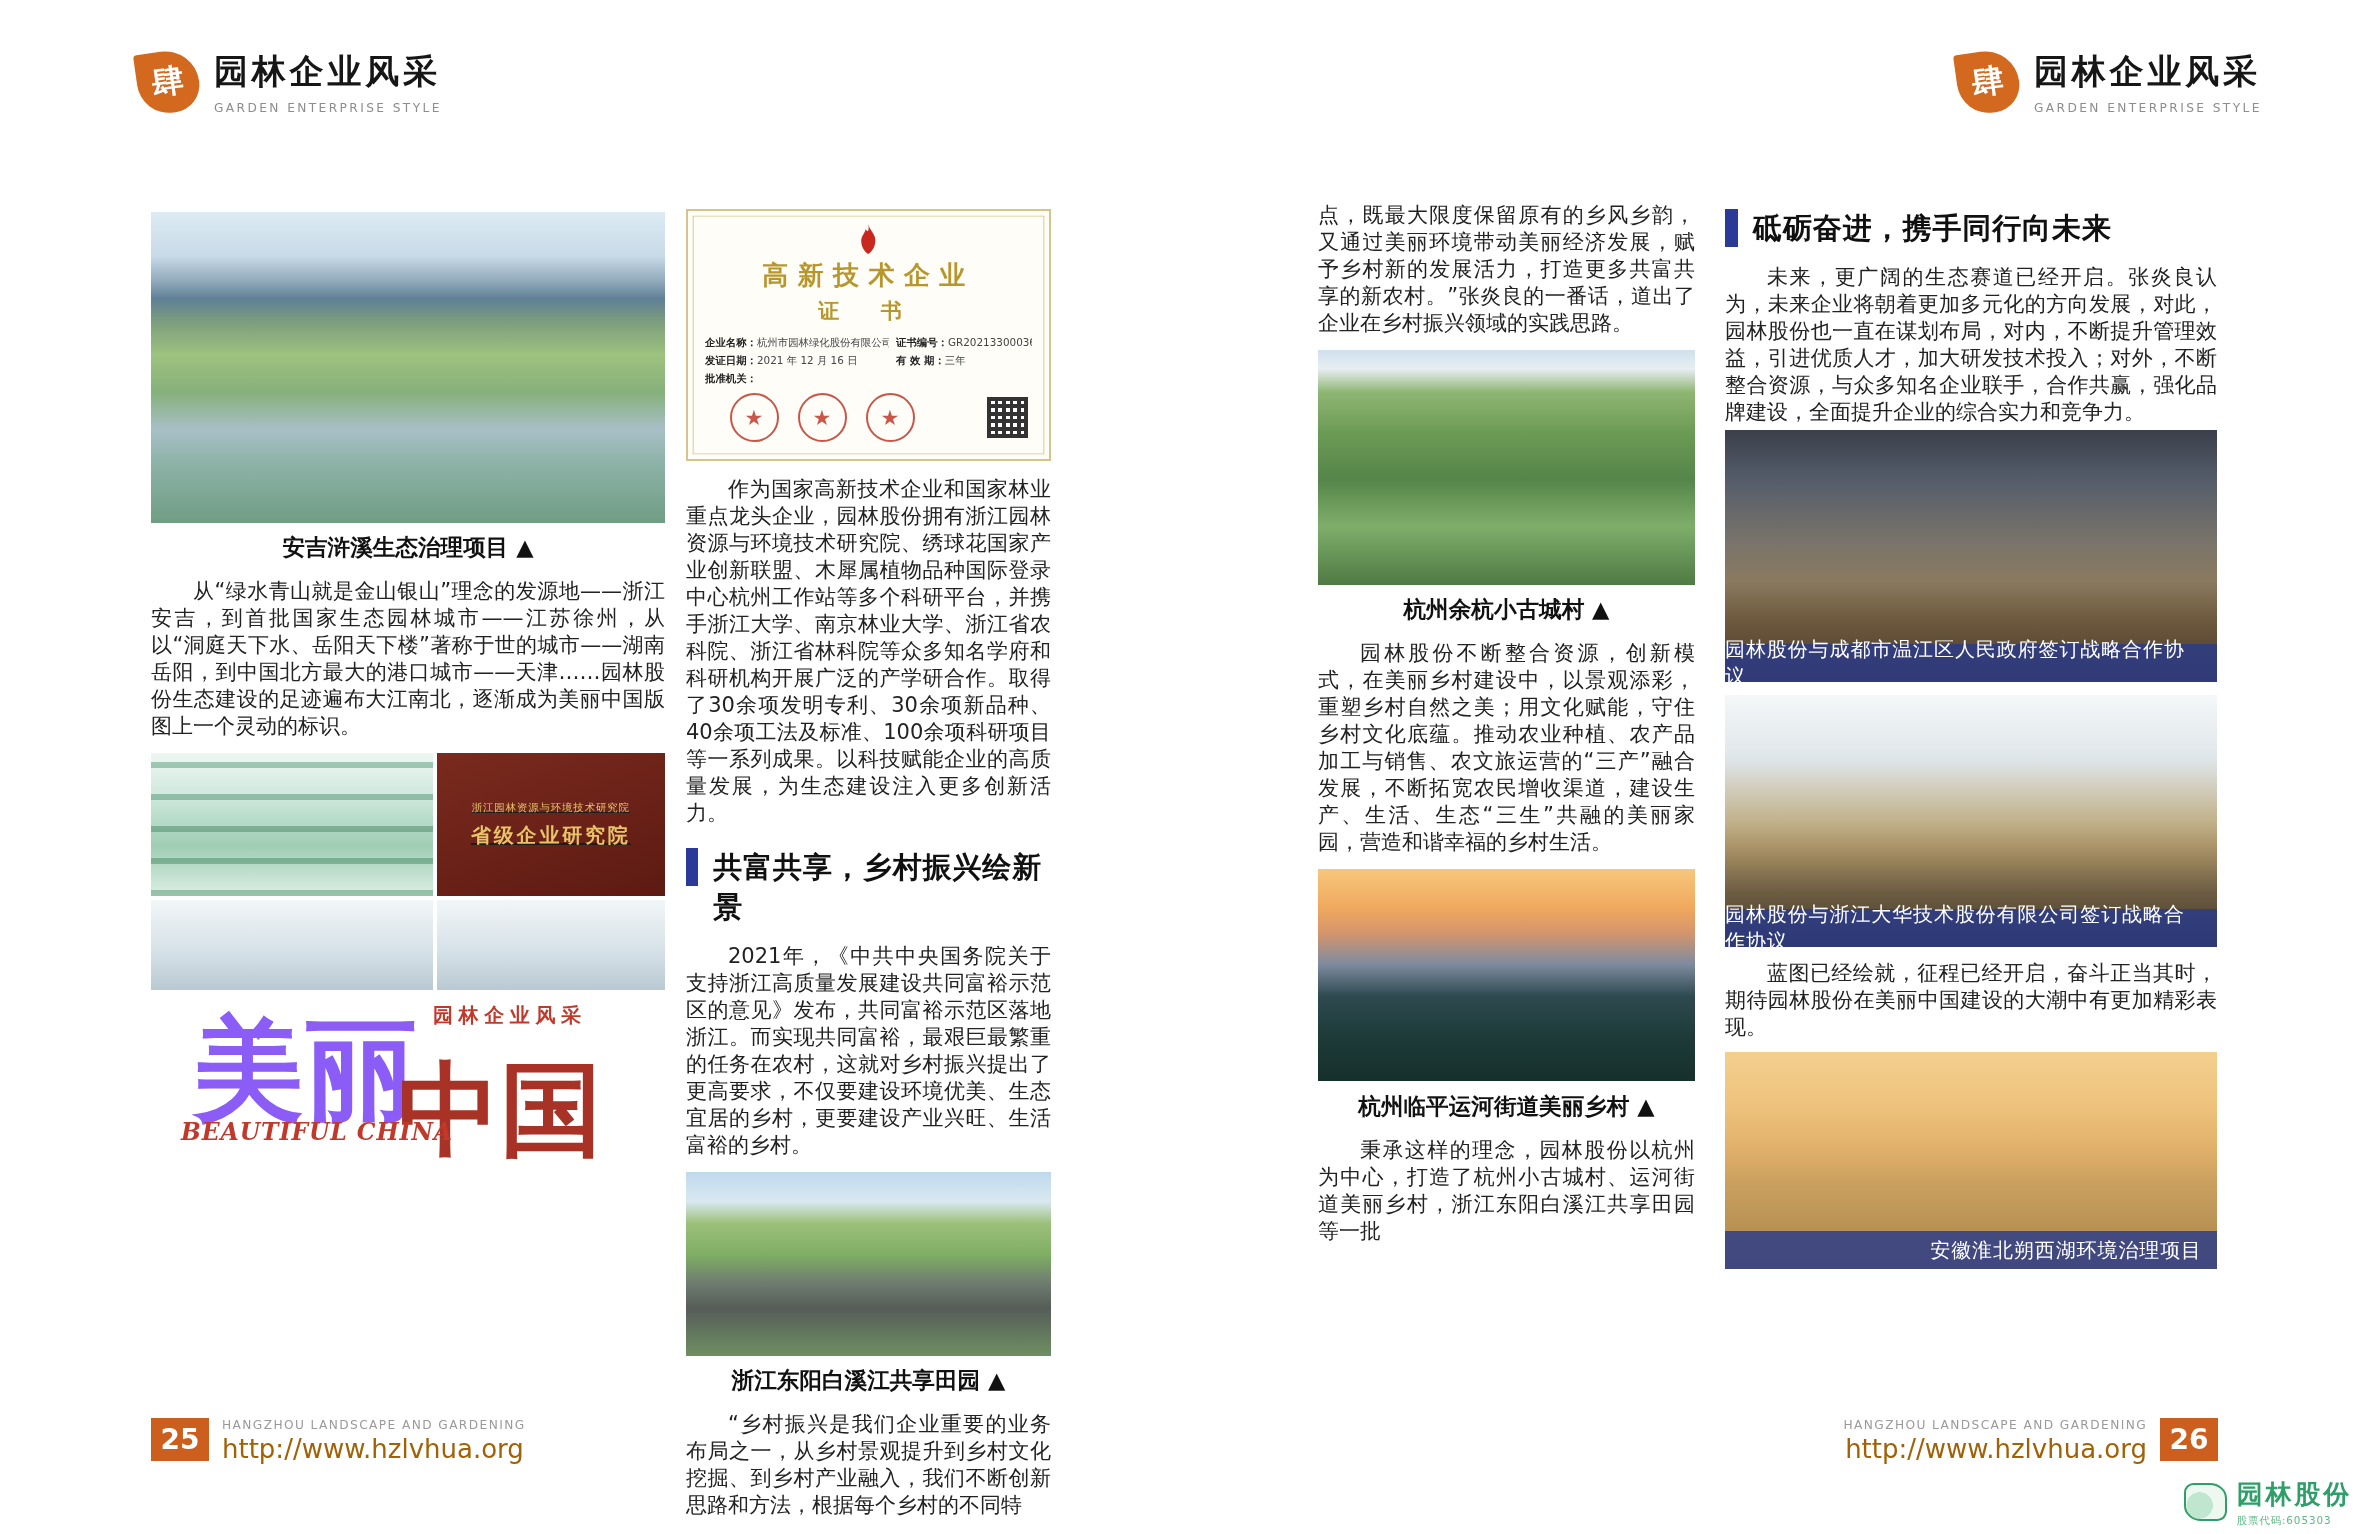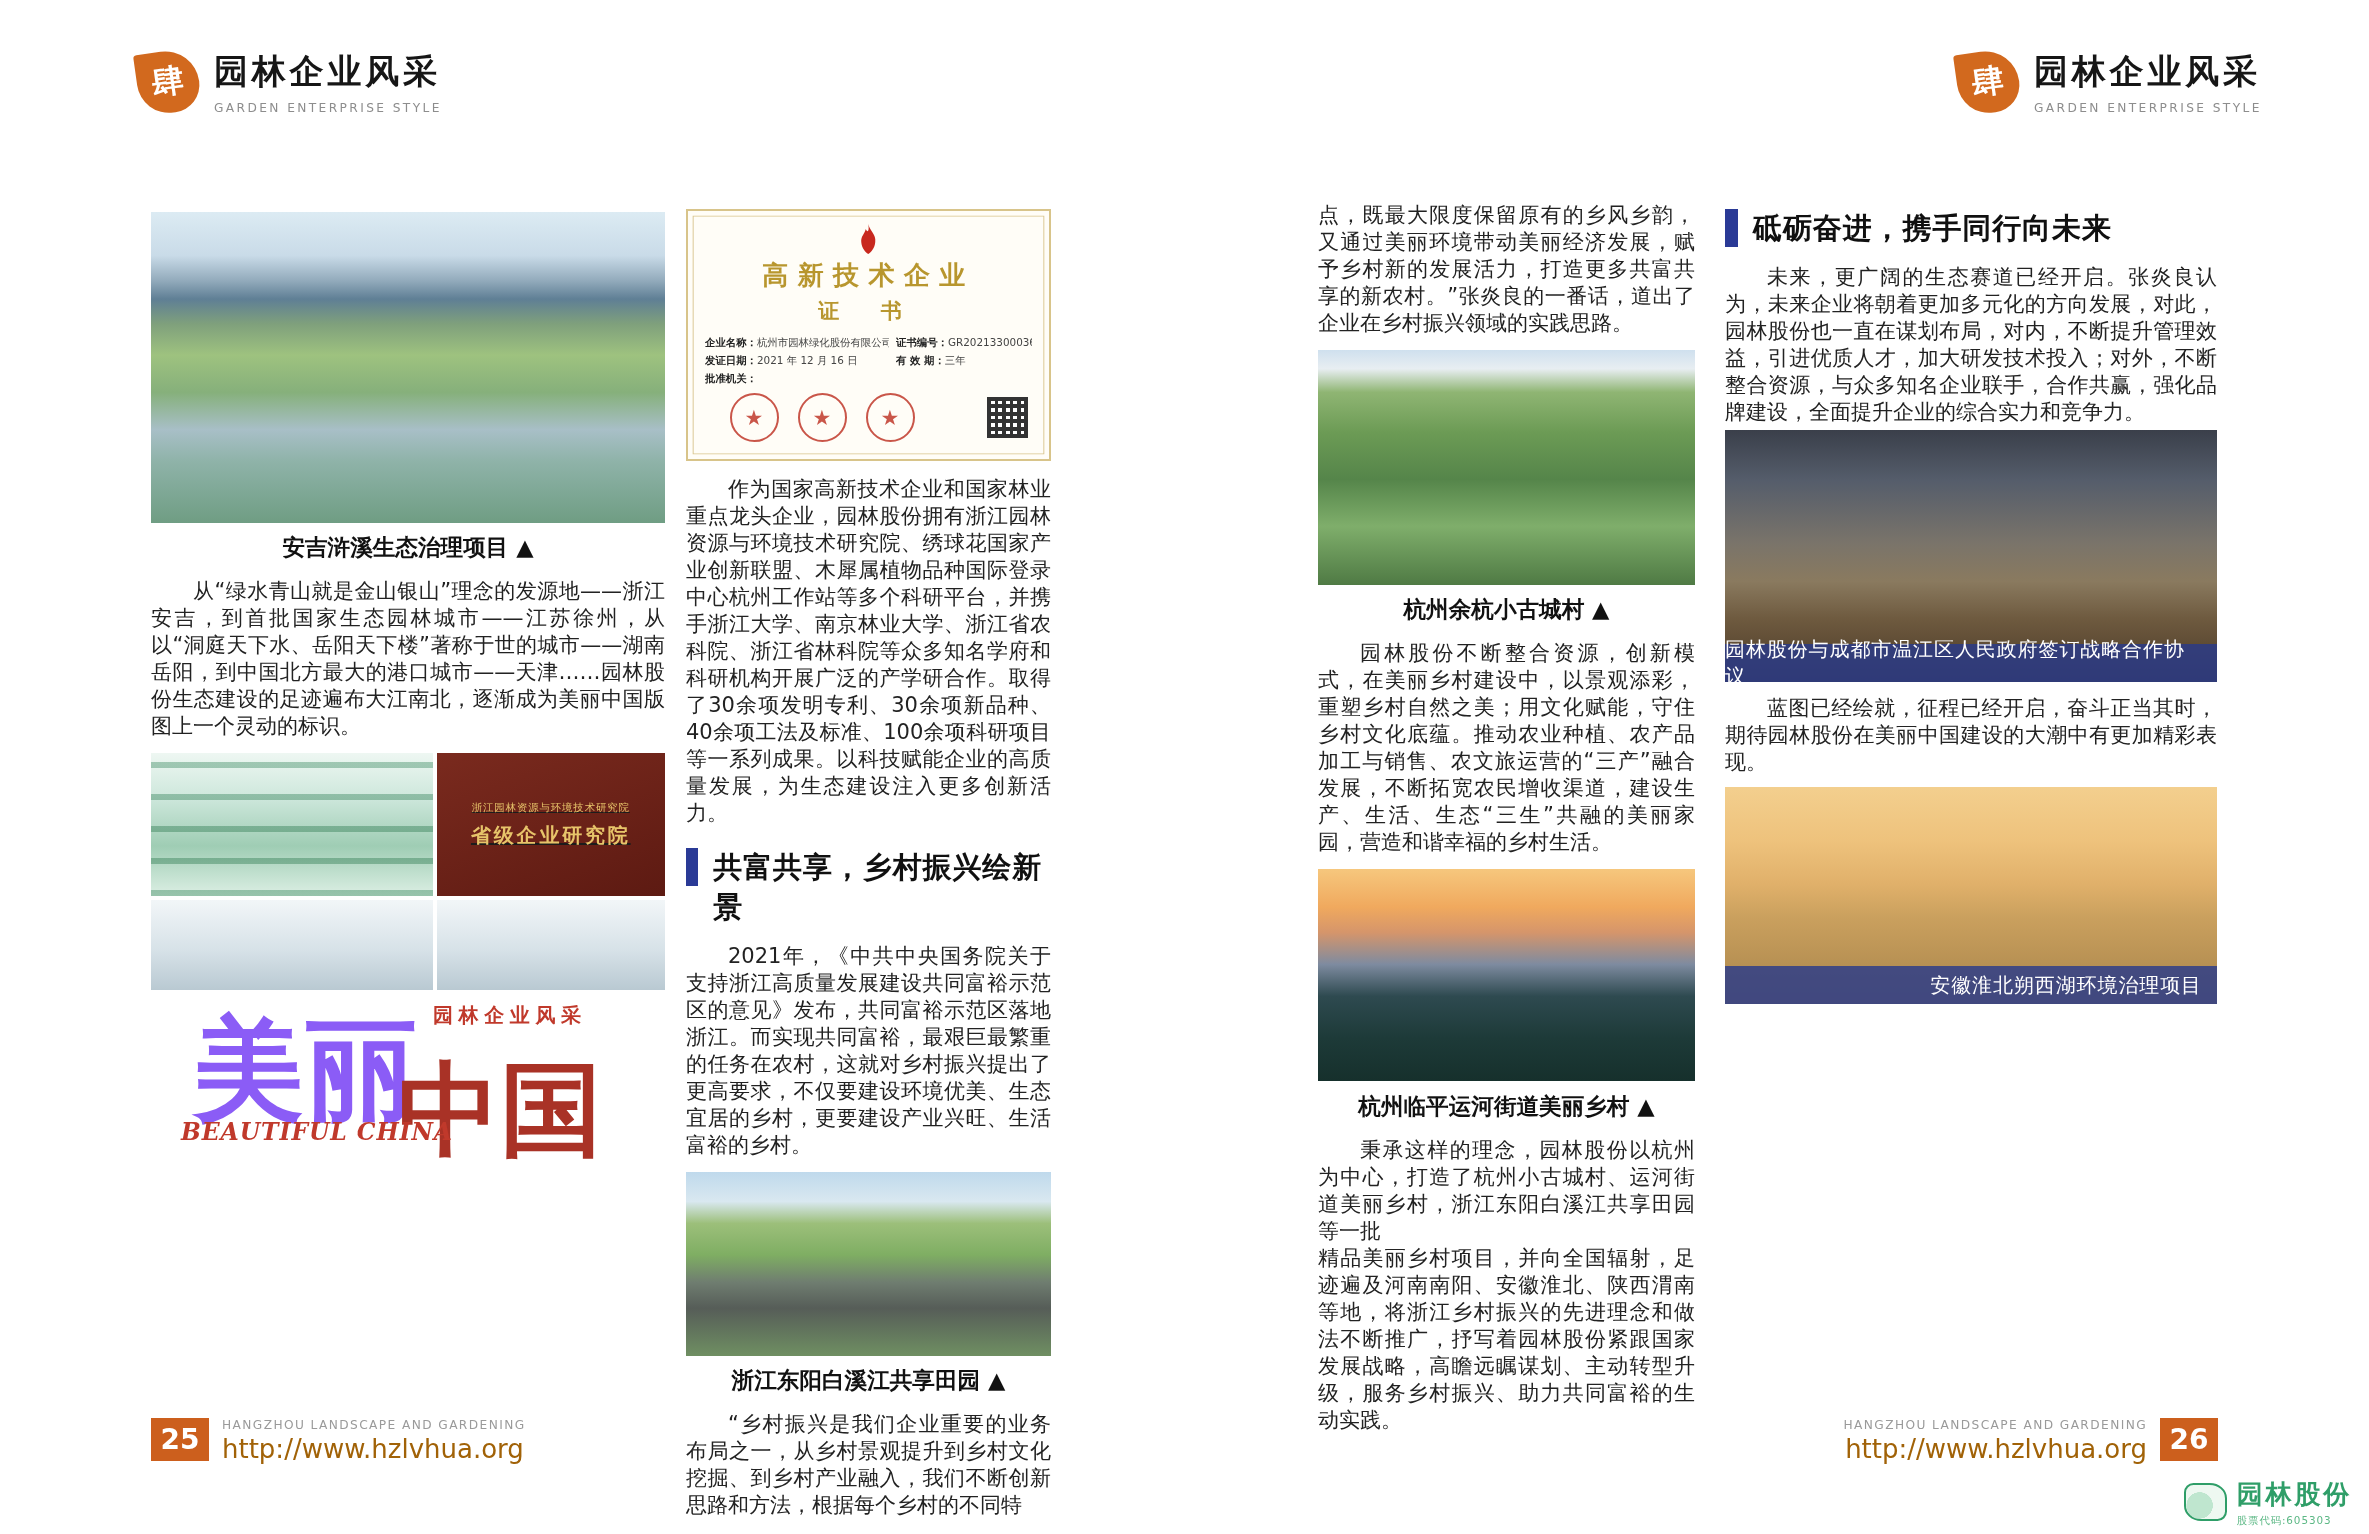--- a/index.html
+++ b/index.html
@@ -188,35 +188,37 @@
 
     <div class="photo ph3" style="margin-top:13px;"></div>
     <div class="pcap">杭州余杭小古城村 ▲</div>
 
     <p class="body ind">园林股份不断整合资源，创新模式，在美丽乡村建设中，以景观添彩，重塑乡村自然之美；用文化赋能，守住乡村文化底蕴。推动农业种植、农产品加工与销售、农文旅运营的“三产”融合发展，不断拓宽农民增收渠道，建设生产、生活、生态“三生”共融的美丽家园，营造和谐幸福的乡村生活。</p>
 
     <div class="photo ph4" style="margin-top:13px;"></div>
     <div class="pcap">杭州临平运河街道美丽乡村 ▲</div>
 
     <p class="body ind">秉承这样的理念，园林股份以杭州为中心，打造了杭州小古城村、运河街道美丽乡村，浙江东阳白溪江共享田园等一批</p>
-    <p class="body">精品美丽乡村项目，并向全国辐射，足迹遍及河南南阳、安徽淮北、陕西渭南等地，将浙江乡村振兴的先进理念和做法不断推广，抒写着园林股份紧跟国家发展战略，高瞻远瞩谋划、主动转型升级，服务乡村振兴、助力共同富裕的生动实践。</p>
   </div>
 
   <div class="col col4">
     <div class="sect">
       <div class="bar"></div>
       <div class="txt">砥砺奋进，携手同行向未来</div>
     </div>
 
     <p class="body ind">未来，更广阔的生态赛道已经开启。张炎良认为，未来企业将朝着更加多元化的方向发展，对此，园林股份也一直在谋划布局，对内，不断提升管理效益，引进优质人才，加大研发技术投入；对外，不断整合资源，与众多知名企业联手，合作共赢，强化品牌建设，全面提升企业的综合实力和竞争力。</p>
 
     <div class="photo ph5">
       <div class="ovl">园林股份与成都市温江区人民政府签订战略合作协议</div>
     </div>
 
+    <div class="photo ph6">
+      <div class="ovl">园林股份与浙江大华技术股份有限公司签订战略合作协议</div>
+    </div>
 
     <p class="body ind">蓝图已经绘就，征程已经开启，奋斗正当其时，期待园林股份在美丽中国建设的大潮中有更加精彩表现。</p>
 
     <div class="photo ph7">
       <div class="ovl">安徽淮北朔西湖环境治理项目</div>
     </div>
   </div>
 
   <div class="footer ft-l">
     <div class="pagebox">25</div>

